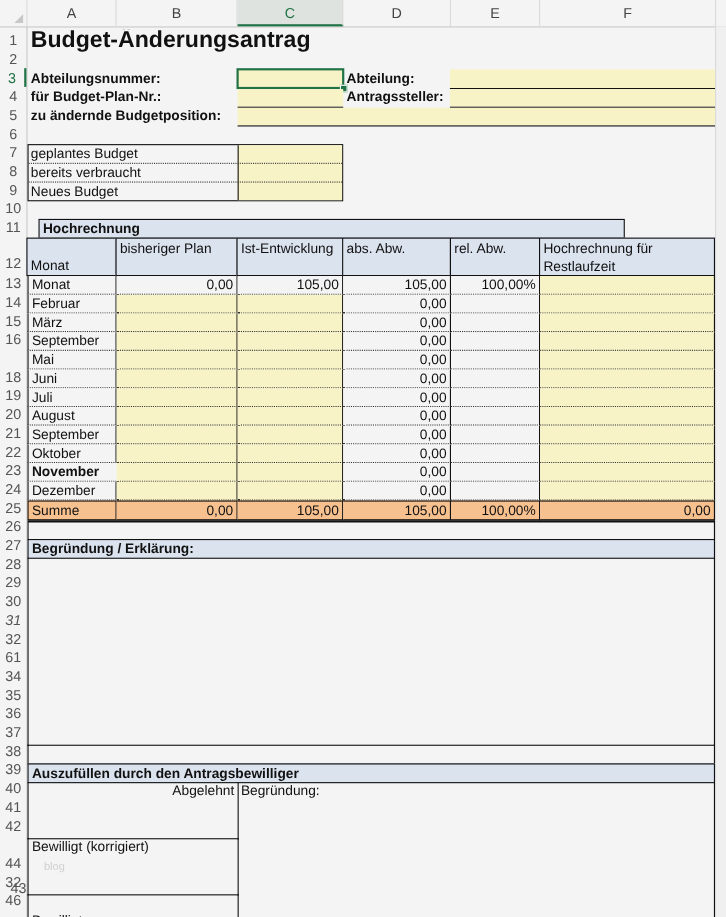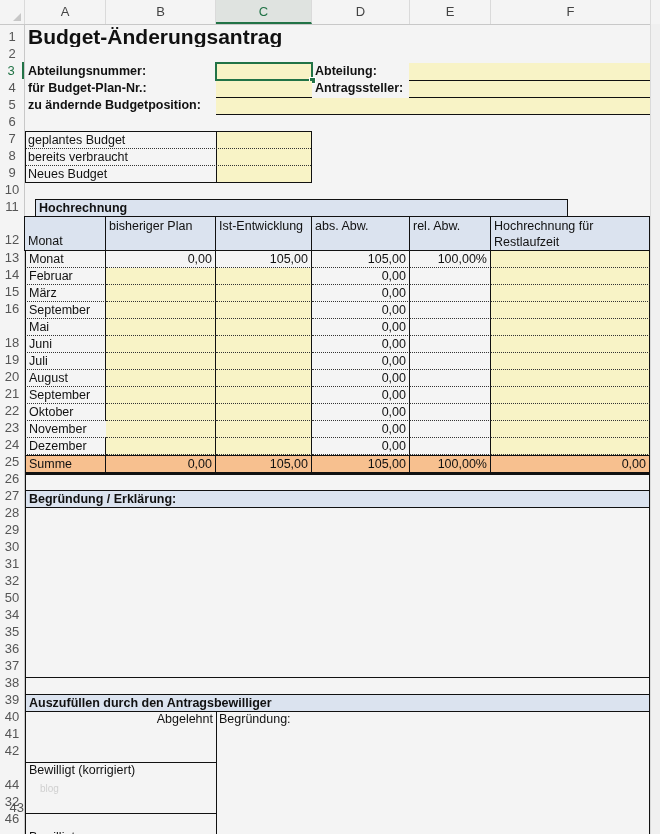--- a/index.html
+++ b/index.html
@@ -65,23 +65,23 @@
     <div class="rowhdr" style="top: 385px; height: 17px; line-height: 17px;">21</div>
     <div class="rowhdr" style="top: 402px; height: 17px; line-height: 17px; text-align: center;">22</div>
     <div class="rowhdr" style="top: 419px; height: 17px; line-height: 17px;">23</div>
     <div class="rowhdr" style="top: 436px; height: 17px; line-height: 17px;">24</div>
     <div class="rowhdr" style="top: 453px; height: 17px; line-height: 17px;">25</div>
     <div class="rowhdr" style="top: 470px; height: 17px; line-height: 17px;">26</div>
     <div class="rowhdr" style="top: 487px; height: 17px; line-height: 17px;">27</div>
     <div class="rowhdr" style="top: 504px; height: 17px; line-height: 17px;">28</div>
     <div class="rowhdr" style="top: 521px; height: 17px; line-height: 17px;">29</div>
     <div class="rowhdr" style="top: 538px; height: 17px; line-height: 17px;">30</div>
-    <div class="rowhdr" style="top: 555px; height: 17px; line-height: 17px;">31</div>
+    <div class="rowhdr" style="top: 555px; height: 17px; line-height: 17px; font-style: italic;">31</div>
     <div class="rowhdr" style="top: 572px; height: 17px; line-height: 17px;">32</div>
-    <div class="rowhdr" style="top: 589px; height: 17px; line-height: 17px;">50</div>
+    <div class="rowhdr" style="top: 589px; height: 17px; line-height: 17px;">61</div>
     <div class="rowhdr" style="top: 606px; height: 17px; line-height: 17px;">34</div>
     <div class="rowhdr" style="top: 623px; height: 17px; line-height: 17px;">35</div>
     <div class="rowhdr" style="top: 640px; height: 17px; line-height: 17px;">36</div>
     <div class="rowhdr" style="top: 657px; height: 17px; line-height: 17px;">37</div>
     <div class="rowhdr" style="top: 674px; height: 17px; line-height: 17px;">38</div>
     <div class="rowhdr" style="top: 691px; height: 17px; line-height: 17px;">39</div>
     <div class="rowhdr" style="top: 708px; height: 17px; line-height: 17px;">40</div>
     <div class="rowhdr" style="top: 725px; height: 17px; line-height: 17px;">41</div>
     <div class="rowhdr" style="top: 742px; height: 17px; line-height: 17px;">42</div>
     <div class="rowhdr" style="top: 799px; height: 17px; line-height: 17px; text-align: right;">43</div>
@@ -182,21 +182,21 @@
     <div class="cell yellow right" style="left: 216px; top: 387px; width: 96px; height: 17px; line-height: 17px; border-right: 1px solid rgb(17, 17, 17); border-bottom: 1px dotted rgb(51, 51, 51);"></div>
     <div class="cell white right" style="left: 312px; top: 387px; width: 98px; height: 17px; line-height: 17px; border-right: 1px solid rgb(17, 17, 17); border-bottom: 1px dotted rgb(51, 51, 51);">0,00</div>
     <div class="cell white right" style="left: 410px; top: 387px; width: 81px; height: 17px; line-height: 17px; border-right: 1px solid rgb(17, 17, 17); border-bottom: 1px dotted rgb(51, 51, 51);"></div>
     <div class="cell yellow right" style="left: 491px; top: 387px; width: 159px; height: 17px; line-height: 17px; border-right: 1px solid rgb(17, 17, 17); border-bottom: 1px dotted rgb(51, 51, 51);"></div>
     <div class="cell white" style="left: 25px; top: 404px; width: 81px; height: 17px; line-height: 17px; border-right: 1px solid rgb(17, 17, 17); border-bottom: 1px dotted rgb(51, 51, 51); border-left: 1px solid rgb(17, 17, 17);">Oktober</div>
     <div class="cell yellow right" style="left: 106px; top: 404px; width: 110px; height: 17px; line-height: 17px; border-right: 1px solid rgb(17, 17, 17); border-bottom: 1px dotted rgb(51, 51, 51);"></div>
     <div class="cell yellow right" style="left: 216px; top: 404px; width: 96px; height: 17px; line-height: 17px; border-right: 1px solid rgb(17, 17, 17); border-bottom: 1px dotted rgb(51, 51, 51);"></div>
     <div class="cell white right" style="left: 312px; top: 404px; width: 98px; height: 17px; line-height: 17px; border-right: 1px solid rgb(17, 17, 17); border-bottom: 1px dotted rgb(51, 51, 51);">0,00</div>
     <div class="cell white right" style="left: 410px; top: 404px; width: 81px; height: 17px; line-height: 17px; border-right: 1px solid rgb(17, 17, 17); border-bottom: 1px dotted rgb(51, 51, 51);"></div>
     <div class="cell yellow right" style="left: 491px; top: 404px; width: 159px; height: 17px; line-height: 17px; border-right: 1px solid rgb(17, 17, 17); border-bottom: 1px dotted rgb(51, 51, 51);"></div>
-    <div class="cell white" style="left: 25px; top: 421px; width: 97px; height: 17px; line-height: 17px; border-right: 1px solid rgb(17, 17, 17); border-bottom: 1px dotted rgb(51, 51, 51); border-left: 1px solid rgb(17, 17, 17);">November</div>
+    <div class="cell white" style="left: 25px; top: 421px; width: 97px; height: 17px; line-height: 17px; border-right: 1px solid rgb(17, 17, 17); border-bottom: 1px dotted rgb(51, 51, 51); border-left: 1px solid rgb(17, 17, 17); font-weight: bold;">November</div>
     <div class="cell yellow right" style="left: 106px; top: 421px; width: 110px; height: 17px; line-height: 17px; border-right: 1px solid rgb(17, 17, 17); border-bottom: 1px dotted rgb(51, 51, 51);"></div>
     <div class="cell yellow right" style="left: 216px; top: 421px; width: 96px; height: 17px; line-height: 17px; border-right: 1px solid rgb(17, 17, 17); border-bottom: 1px dotted rgb(51, 51, 51);"></div>
     <div class="cell white right" style="left: 312px; top: 421px; width: 98px; height: 17px; line-height: 17px; border-right: 1px solid rgb(17, 17, 17); border-bottom: 1px dotted rgb(51, 51, 51);">0,00</div>
     <div class="cell white right" style="left: 410px; top: 421px; width: 81px; height: 17px; line-height: 17px; border-right: 1px solid rgb(17, 17, 17); border-bottom: 1px dotted rgb(51, 51, 51);"></div>
     <div class="cell yellow right" style="left: 491px; top: 421px; width: 159px; height: 17px; line-height: 17px; border-right: 1px solid rgb(17, 17, 17); border-bottom: 1px dotted rgb(51, 51, 51);"></div>
     <div class="cell white" style="left: 25px; top: 438px; width: 81px; height: 17px; line-height: 17px; border-right: 1px solid rgb(17, 17, 17); border-bottom: 1px dotted rgb(51, 51, 51); border-left: 1px solid rgb(17, 17, 17);">Dezember</div>
     <div class="cell yellow right" style="left: 106px; top: 438px; width: 110px; height: 17px; line-height: 17px; border-right: 1px solid rgb(17, 17, 17); border-bottom: 1px dotted rgb(51, 51, 51);"></div>
     <div class="cell yellow right" style="left: 216px; top: 438px; width: 96px; height: 17px; line-height: 17px; border-right: 1px solid rgb(17, 17, 17); border-bottom: 1px dotted rgb(51, 51, 51);"></div>
     <div class="cell white right" style="left: 312px; top: 438px; width: 98px; height: 17px; line-height: 17px; border-right: 1px solid rgb(17, 17, 17); border-bottom: 1px dotted rgb(51, 51, 51);">0,00</div>
     <div class="cell white right" style="left: 410px; top: 438px; width: 81px; height: 17px; line-height: 17px; border-right: 1px solid rgb(17, 17, 17); border-bottom: 1px dotted rgb(51, 51, 51);"></div>

